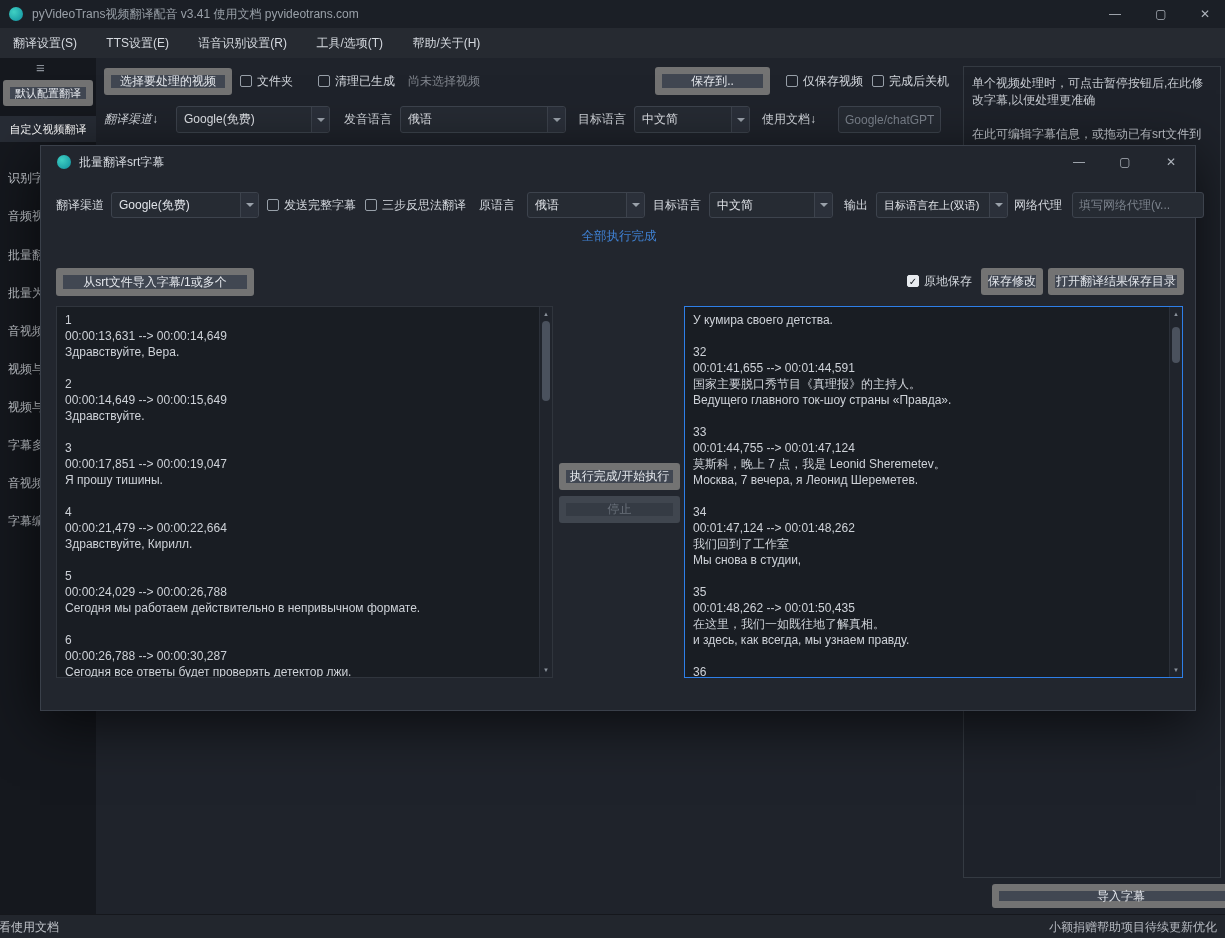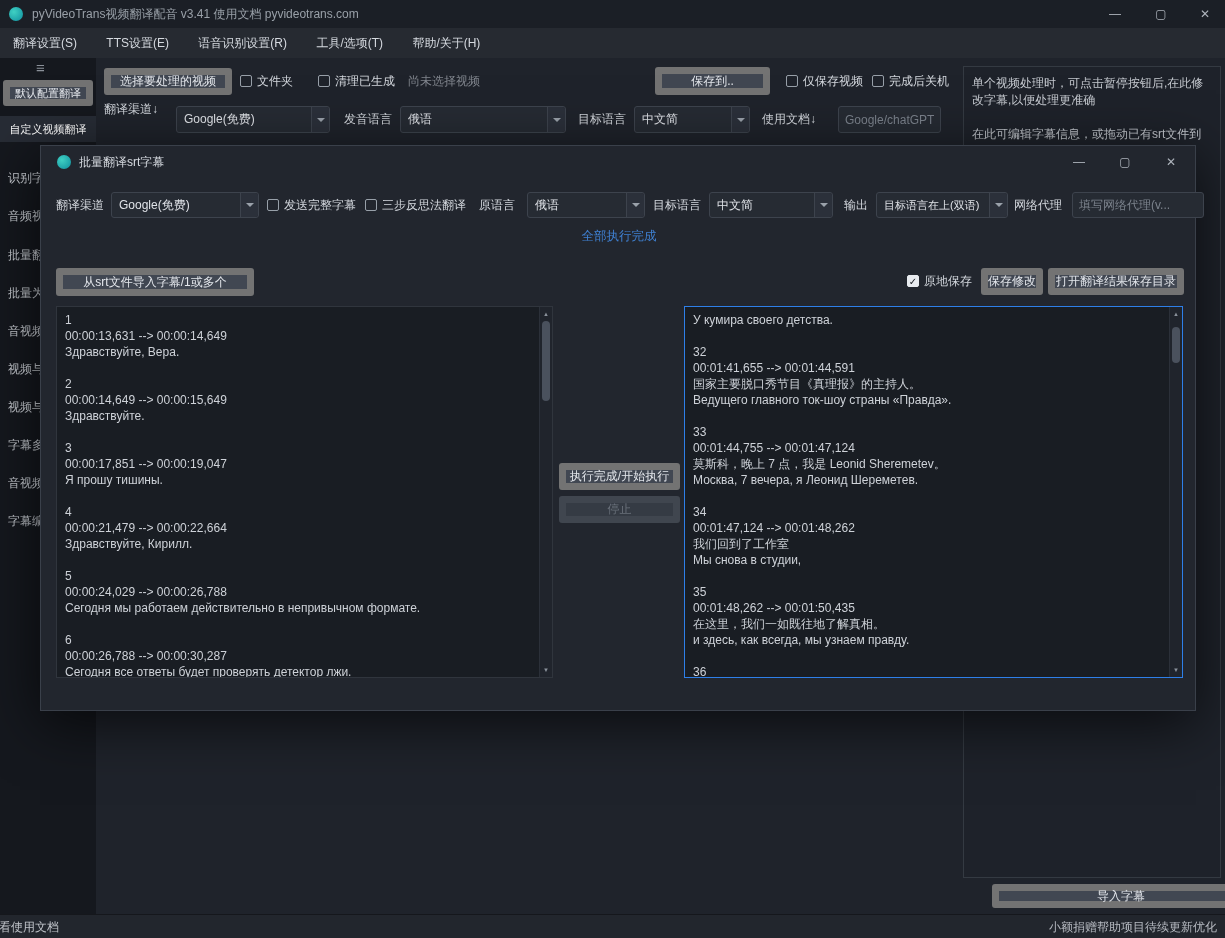--- a/index.html
+++ b/index.html
@@ -94,21 +94,21 @@
   <div class="abs btn" style="left:655px;top:67px;width:115px;height:28px;">保存到..</div>
   <div class="abs cb" style="left:786px;top:74px;align-items:center;">
     <span class="box"></span>
     <span>仅保存视频</span>
   </div>
   <div class="abs cb" style="left:872px;top:74px;">
     <span class="box"></span>
     <span>完成后关机</span>
   </div>
 
-  <span class="abs lbl" style="left:104px;top:96px;">翻译渠道↓</span>
+  <span class="abs lbl" style="left:104px;top:106px;font-style:italic;">翻译渠道↓</span>
   <div class="abs combo" style="left:176px;top:106px;width:154px;height:27px;">
     <span class="combo-val">Google(免费)</span>
     <span class="dd">
         <i></i>
       </span>
   </div>
   <span class="abs lbl" style="left:344px;top:106px;">发音语言</span>
   <div class="abs combo" style="left:400px;top:106px;width:166px;height:27px;">
     <span class="combo-val">俄语</span>
     <span class="dd">

